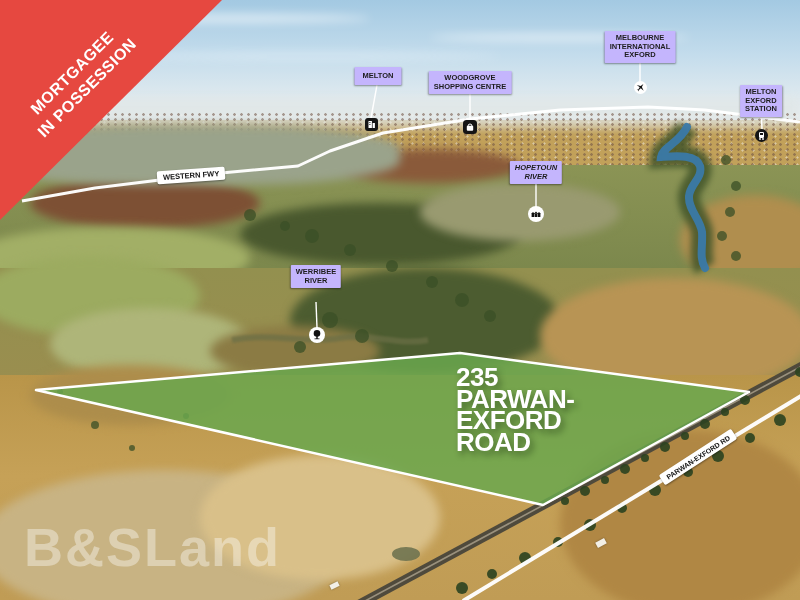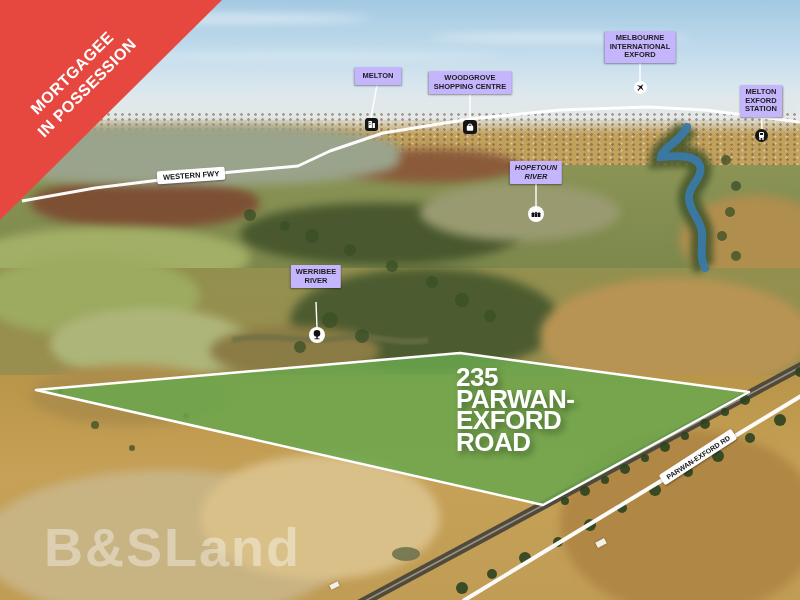--- a/index.html
+++ b/index.html
@@ -41,21 +41,21 @@
      padding:3px 5px;box-shadow:0 1px 2px rgba(0,0,0,.4);white-space:nowrap;}
   .roadlabel{position:absolute;background:#fff;border-radius:2px;color:#141414;font-weight:bold;
      font-size:7.5px;line-height:1;padding:2.5px 6px;box-shadow:0 1px 2px rgba(0,0,0,.4);
      white-space:nowrap;}
   .icon{position:absolute;display:block;}
 
   
   .address{left:456px;top:367px;color:#fff;font-weight:bold;font-size:26px;line-height:21.5px;
      letter-spacing:-.5px;text-shadow:3px 4px 6px rgba(15,35,8,.45);}
   .watermark{left:24px;top:520px;color:rgba(255,255,255,.38);font-weight:bold;font-size:54px;
-     letter-spacing:2px;line-height:1;margin-left:20px;}
+     letter-spacing:2px;line-height:1;}
   .shed{position:absolute;background:#f2efe6;box-shadow:0 0 2px rgba(0,0,0,.4);}
 </style>
 </head>
 <body>
 
 <div class="stage">
 
   <div class="abs sky">
     <div class="abs cloud" style="left:50px;top:14px;width:320px;height:9px;"></div>
     <div class="abs cloud" style="left:430px;top:34px;width:260px;height:7px;"></div>

